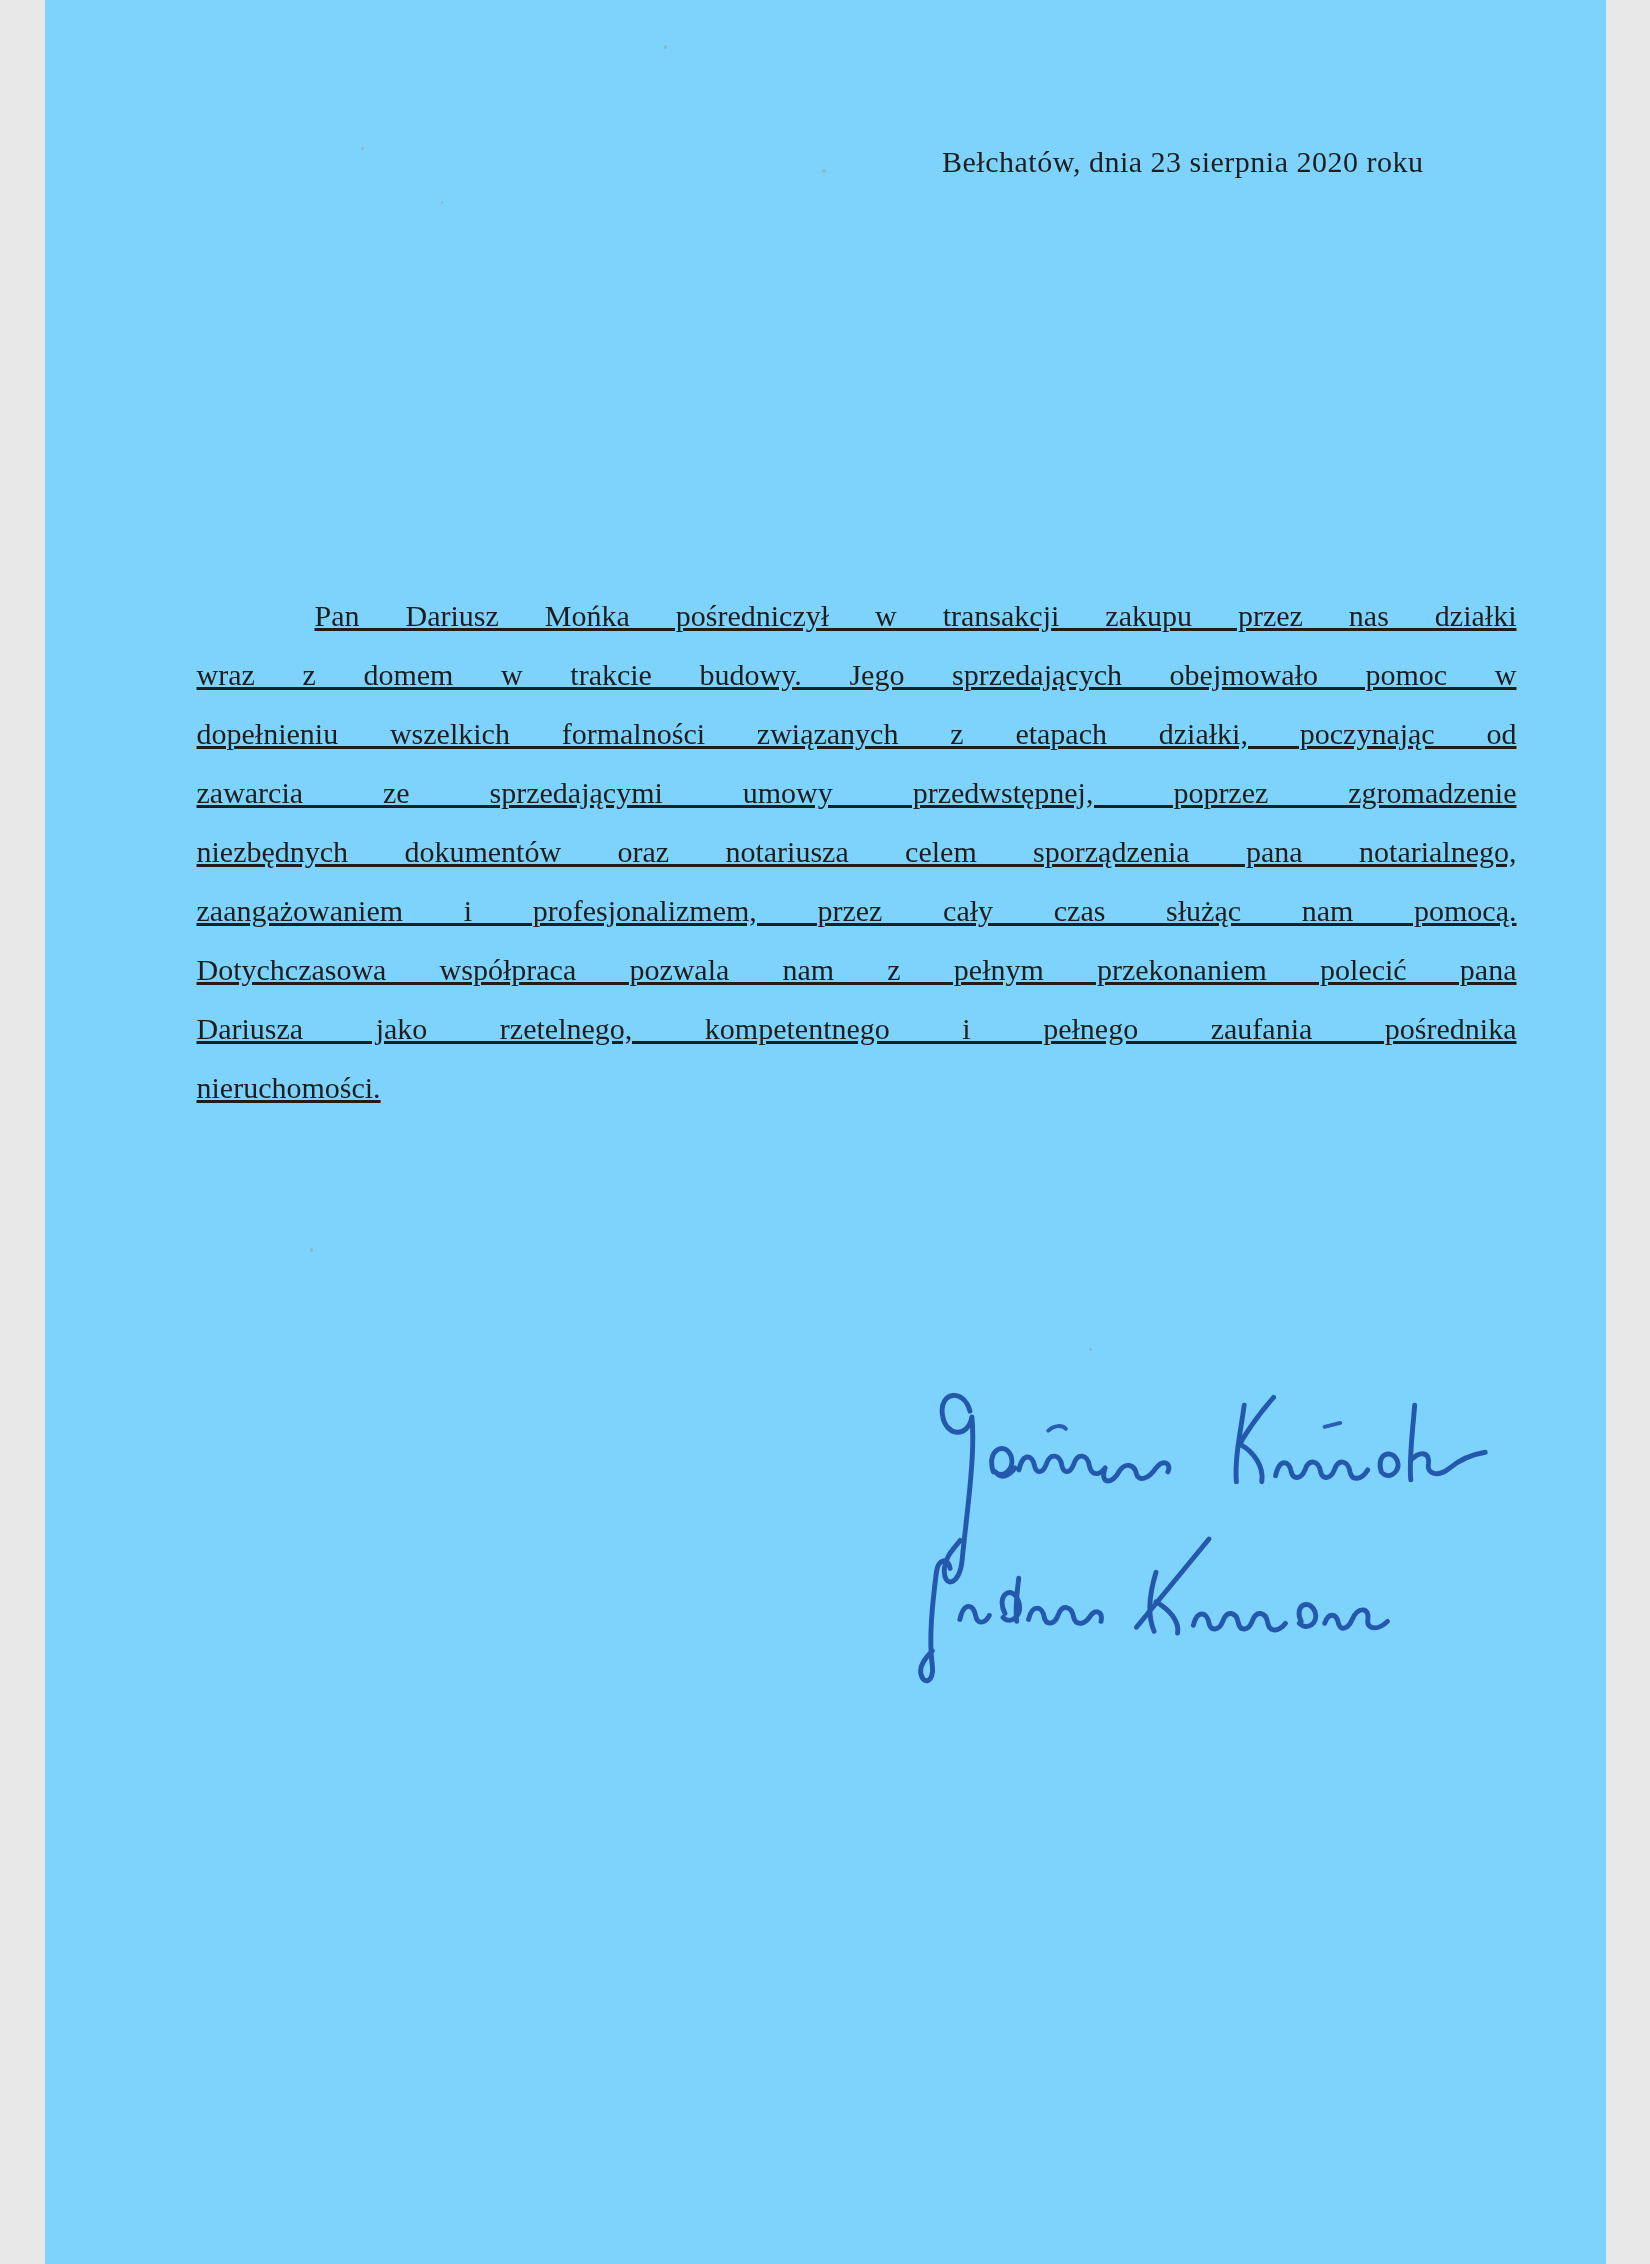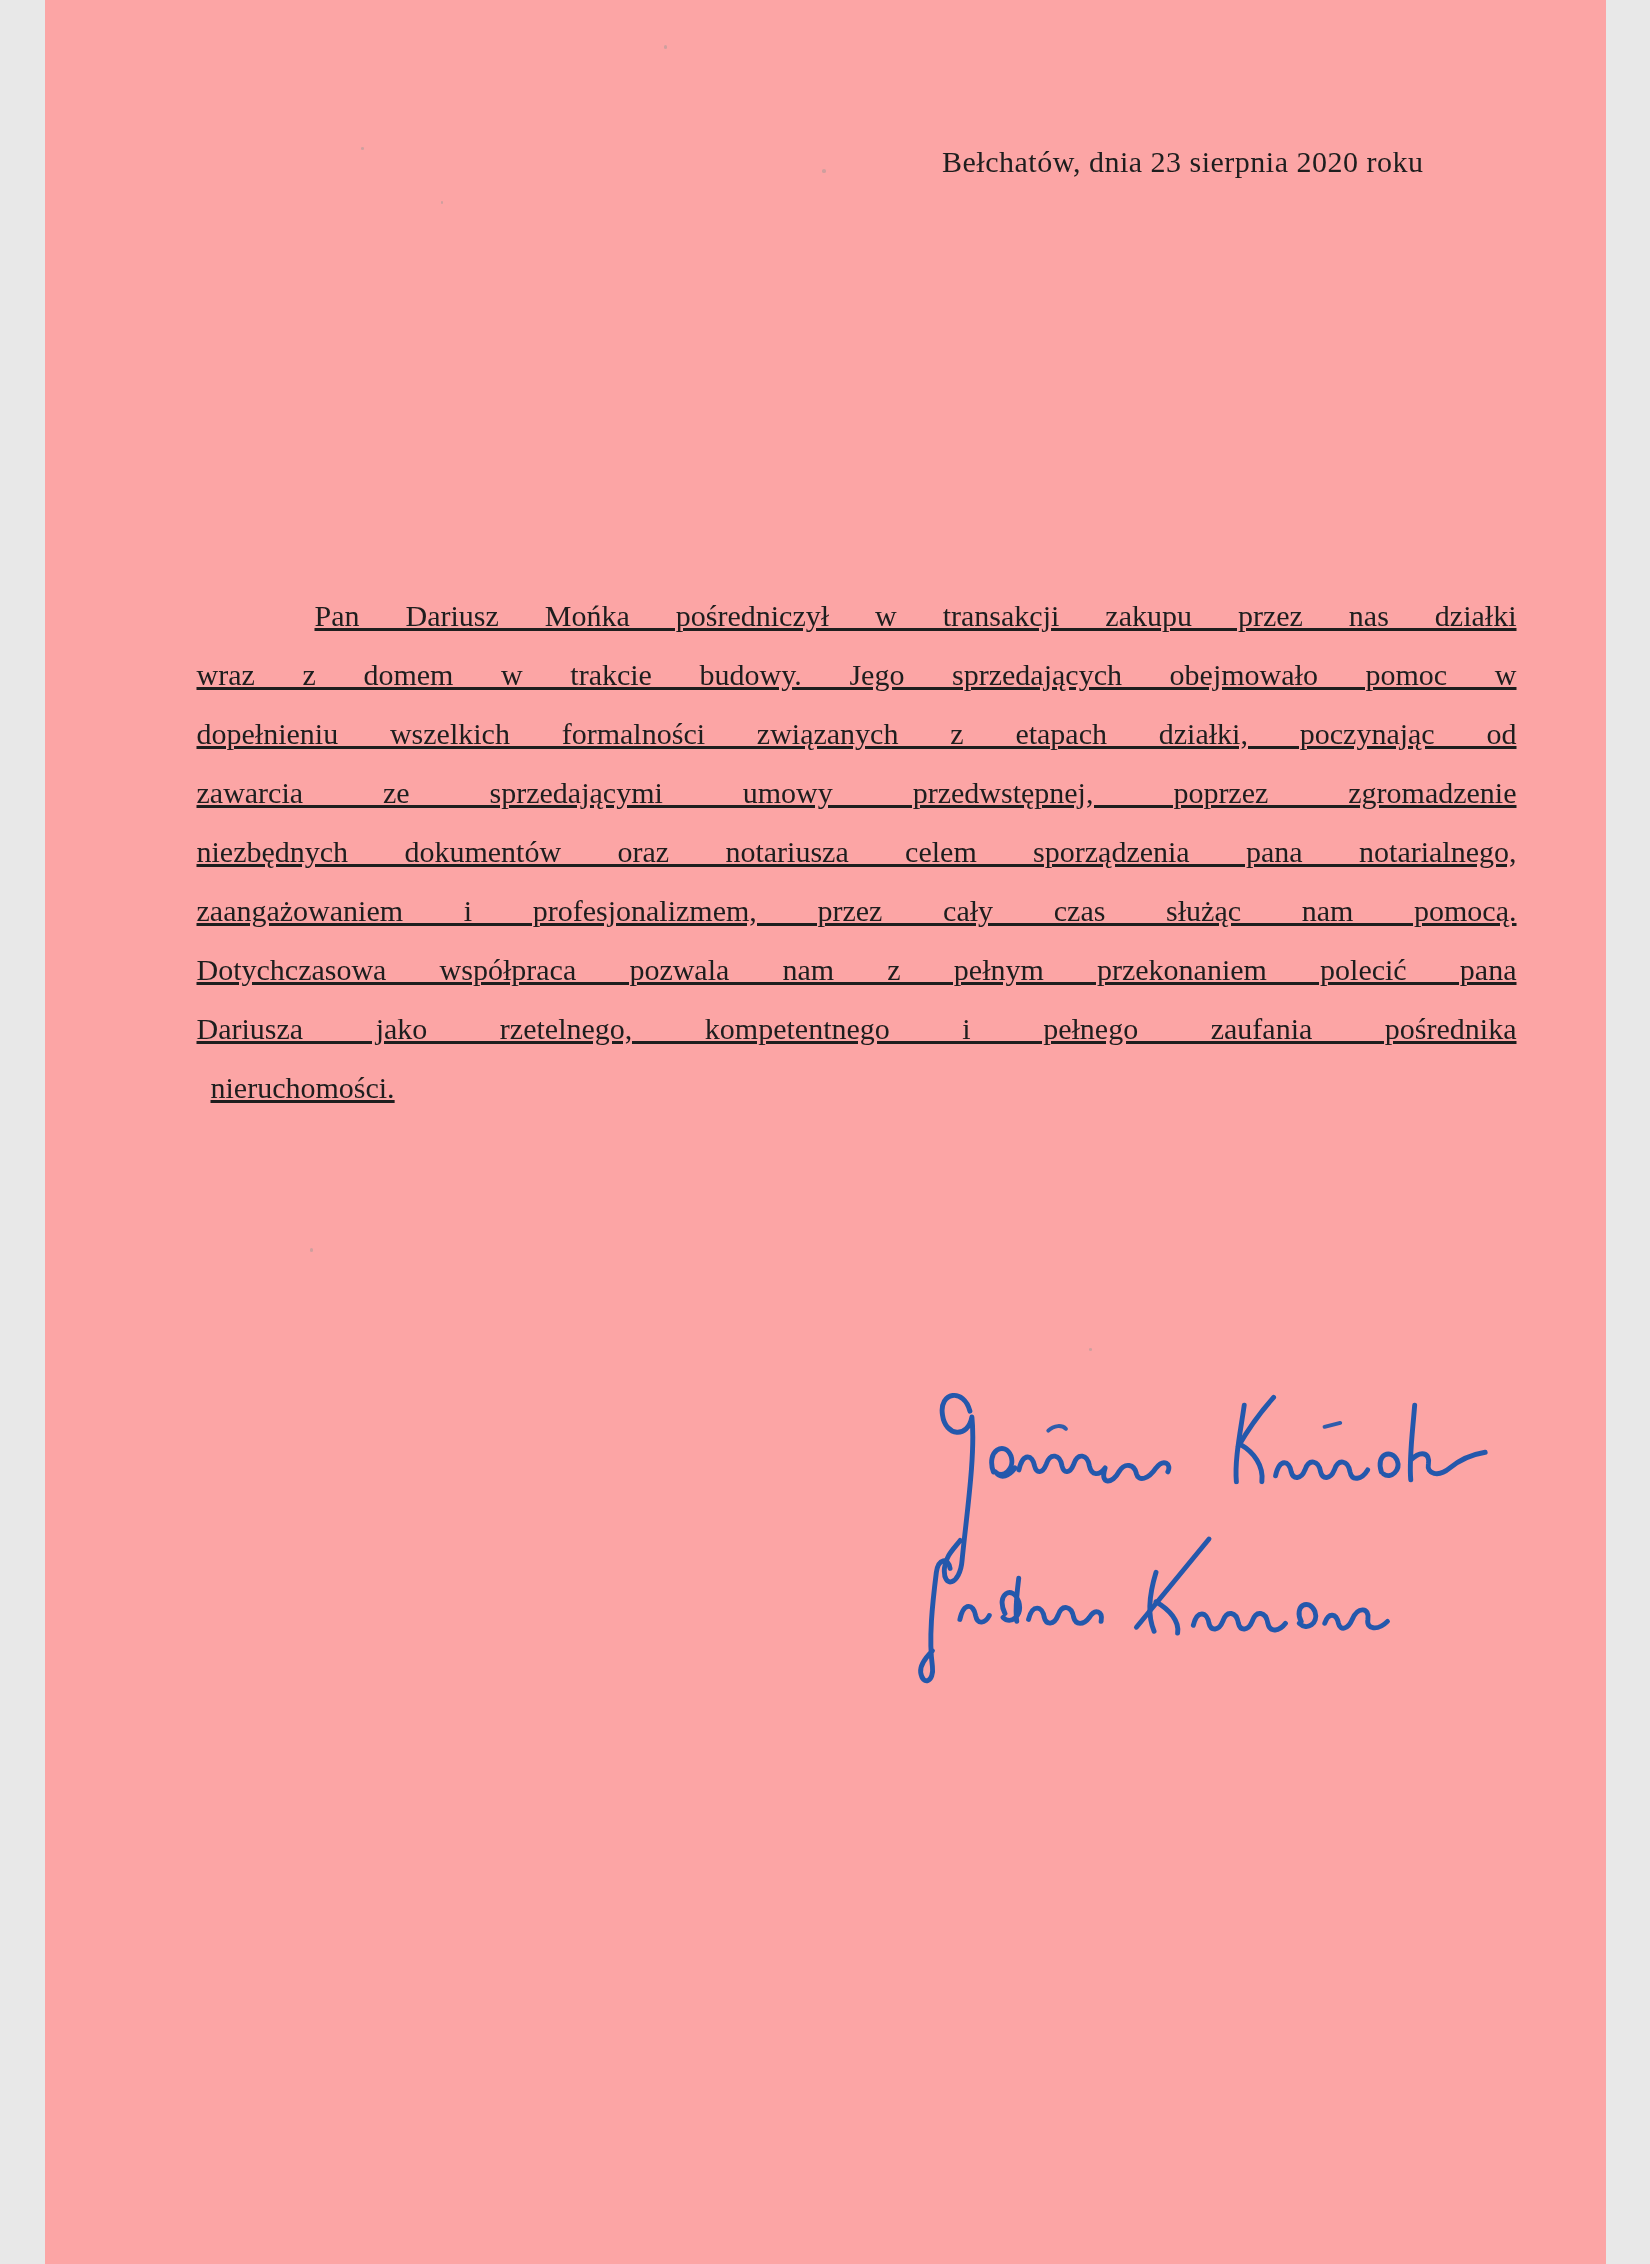--- a/index.html
+++ b/index.html
@@ -6,21 +6,21 @@
   html, body {
     margin: 0;
     padding: 0;
     background: #e8e8e8;
   }
   .page {
     position: relative;
     width: 1549px;
     height: 2264px;
     margin: 0 auto;
-    background: #fca5a5;
+    background: #7dd3fc;
     overflow: hidden;
     font-family: "Liberation Serif", serif;
     color: #1e1e1e;
     padding-left: 12px;
   }
   .date-line {
     position: absolute;
     top: 145px;
     left: 152px;
     right: 182px;
@@ -43,21 +43,20 @@
     text-align-last: justify;
     white-space: normal;
     word-spacing: 2px;
     text-decoration: underline;
   }
   .body-line.first {
     text-indent: 118px;
   }
   .body-line.last {
     text-align-last: left;
-    margin-left: 14px;
   }
   .signature {
     position: absolute;
   }
   .signature svg {
     display: block;
     width: 100%;
     height: 100%;
   }
   .sig-stroke {

